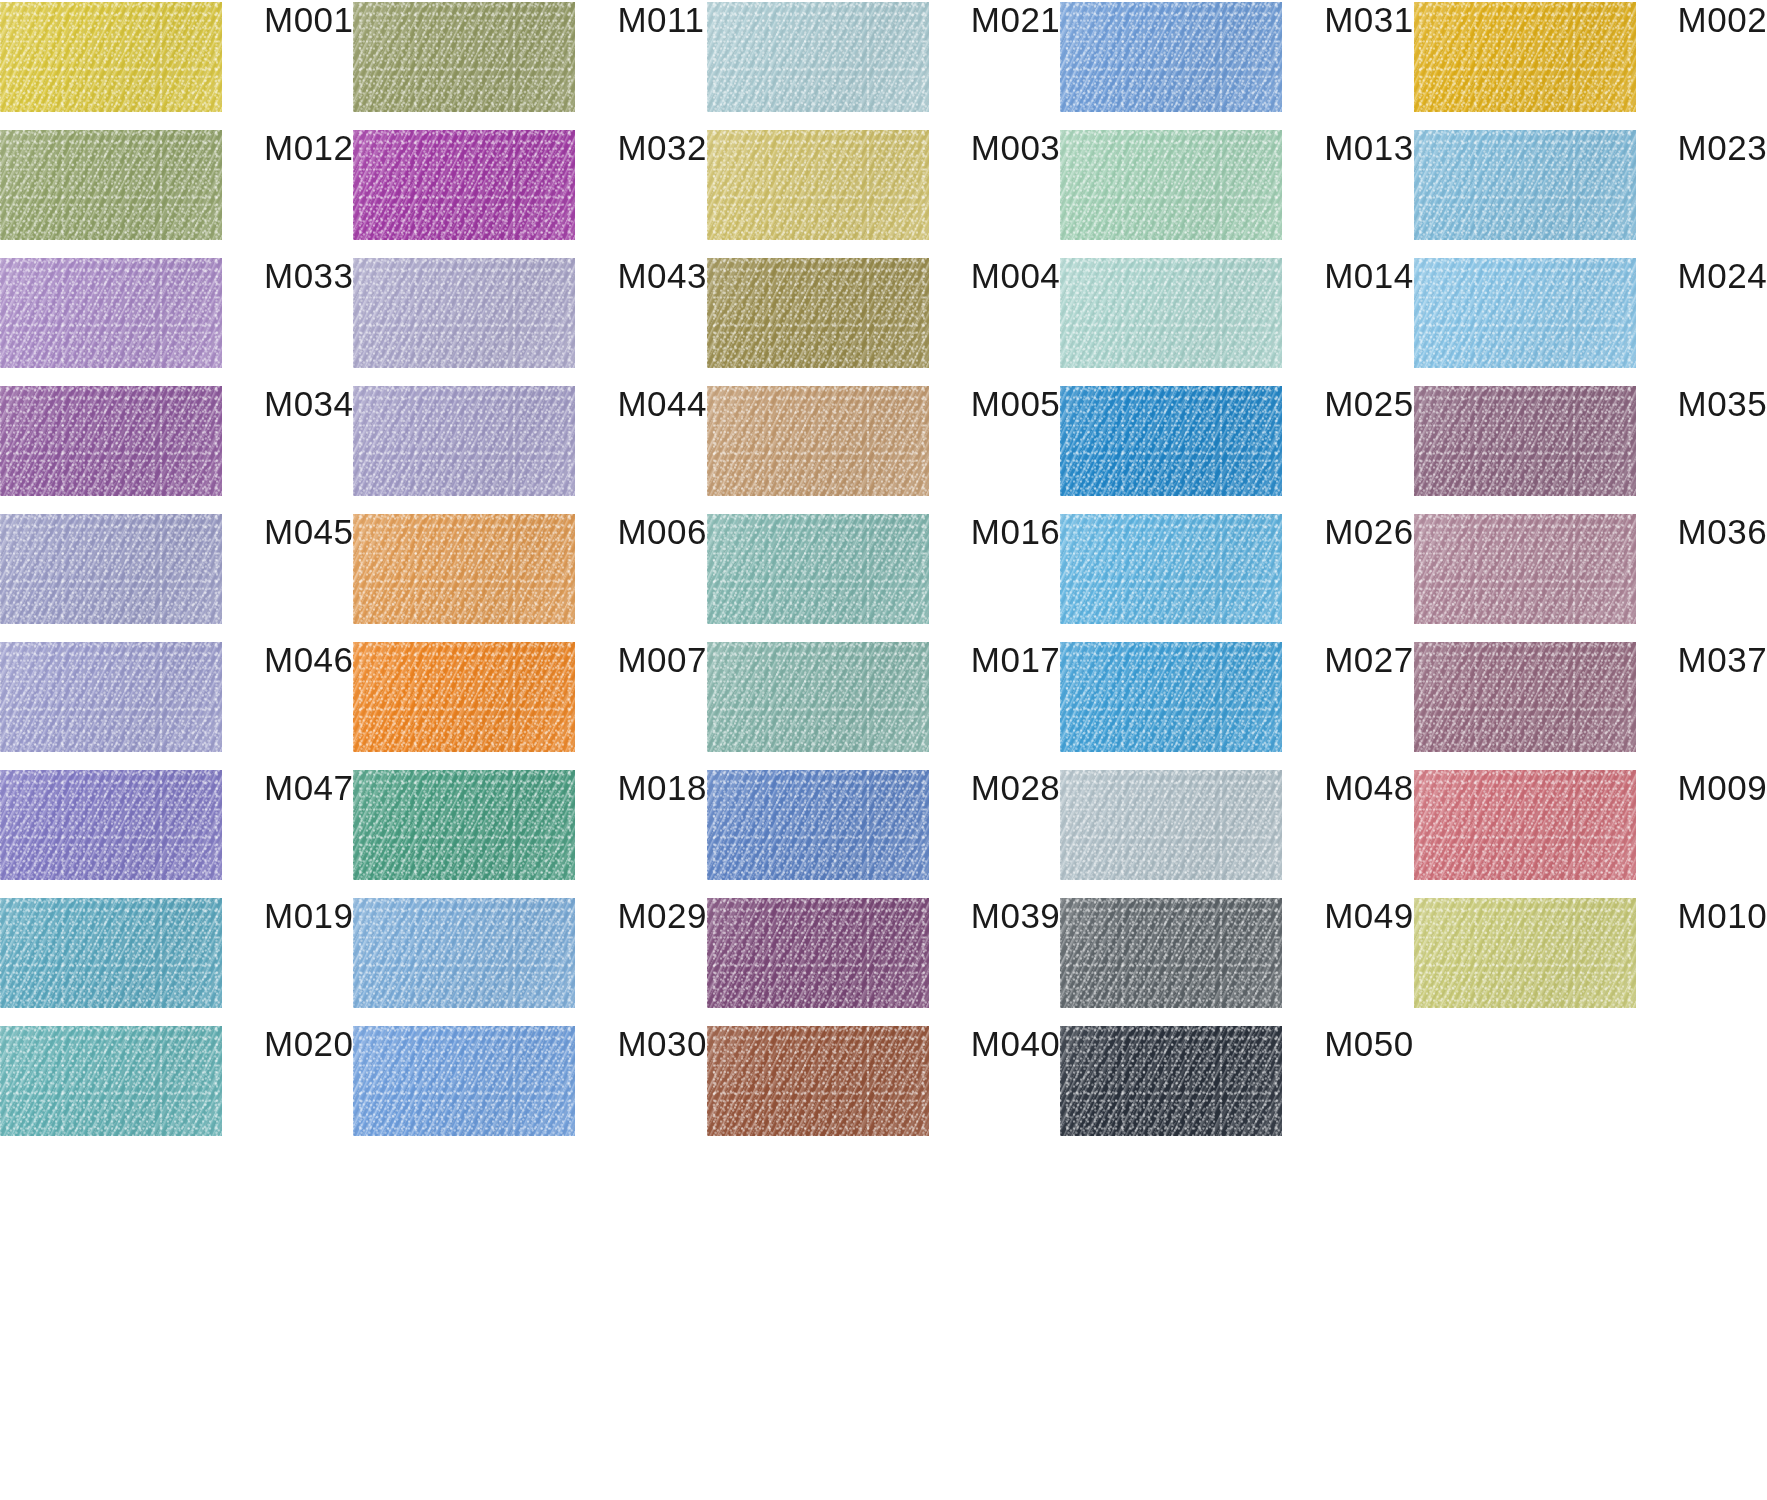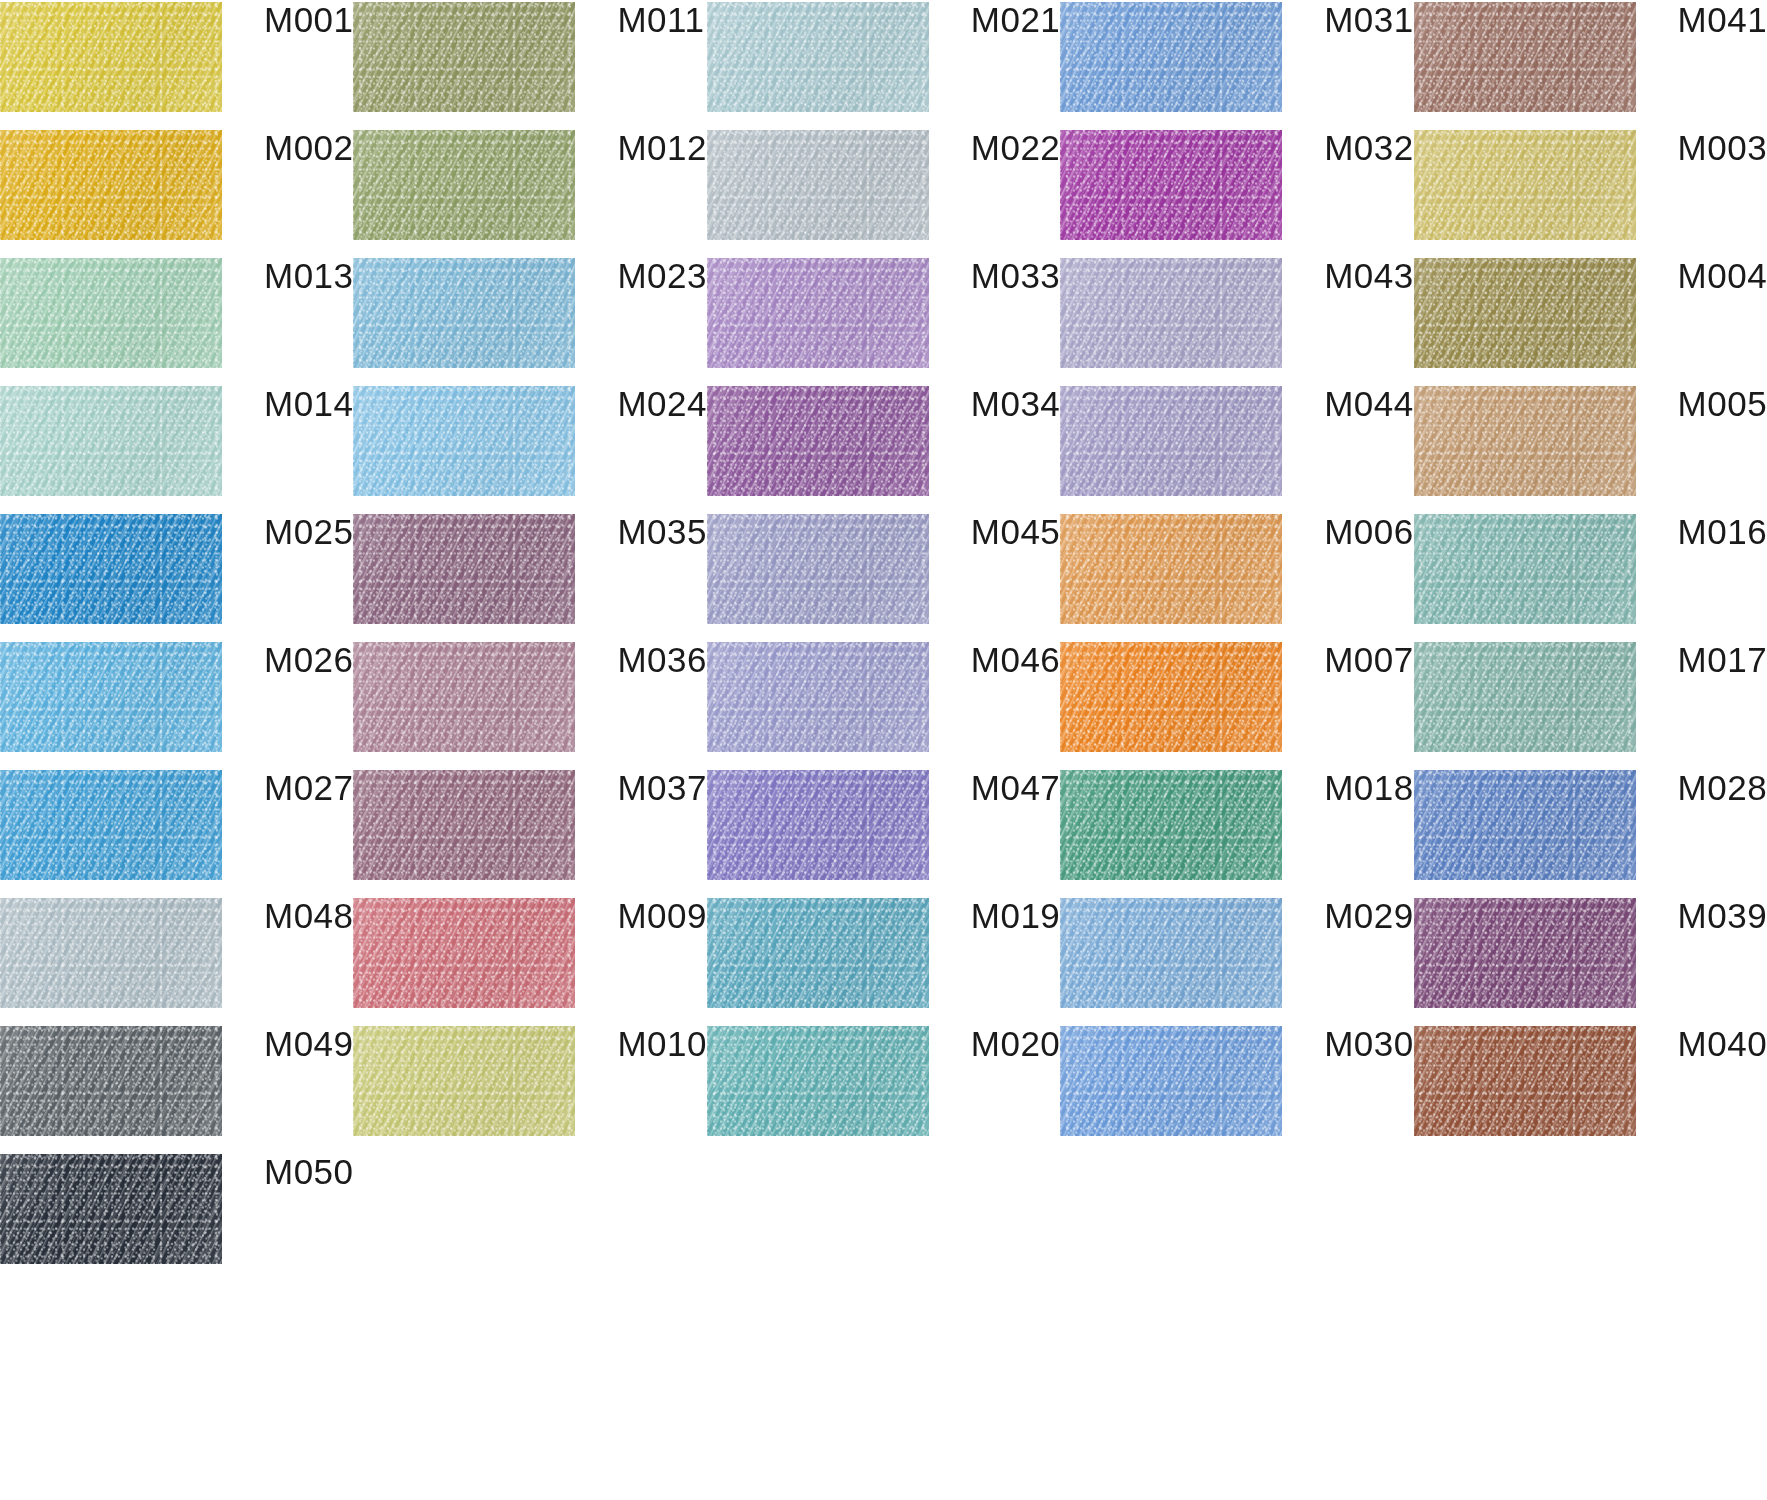--- a/index.html
+++ b/index.html
@@ -113,34 +113,26 @@
       </div>
       <div class="swatch-cell">
         <div class="swatch-chip" title="pale blue grey" style="background-color: rgb(168, 201, 208);"></div>
         <div class="swatch-label">M021</div>
       </div>
       <div class="swatch-cell">
         <div class="swatch-chip" title="medium blue" style="background-color: rgb(111, 157, 216);"></div>
         <div class="swatch-label">M031</div>
       </div>
       <div class="swatch-cell">
-        <div class="swatch-chip" title="warm brown" style="background-color: rgb(156, 114, 101);"></div>
-        <div class="swatch-label">M041</div>
-      </div>
-      <div class="swatch-cell">
         <div class="swatch-chip" title="golden yellow" style="background-color: rgb(224, 176, 28);"></div>
         <div class="swatch-label">M002</div>
       </div>
       <div class="swatch-cell">
         <div class="swatch-chip" title="moss green" style="background-color: rgb(146, 163, 106);"></div>
         <div class="swatch-label">M012</div>
-      </div>
-      <div class="swatch-cell">
-        <div class="swatch-chip" title="silver grey" style="background-color: rgb(180, 191, 198);"></div>
-        <div class="swatch-label">M022</div>
       </div>
       <div class="swatch-cell">
         <div class="swatch-chip" title="magenta purple" style="background-color: rgb(161, 58, 165);"></div>
         <div class="swatch-label">M032</div>
       </div>
       <div class="swatch-cell">
         <div class="swatch-chip" title="pale olive yellow" style="background-color: rgb(207, 192, 106);"></div>
         <div class="swatch-label">M003</div>
       </div>
       <div class="swatch-cell">

